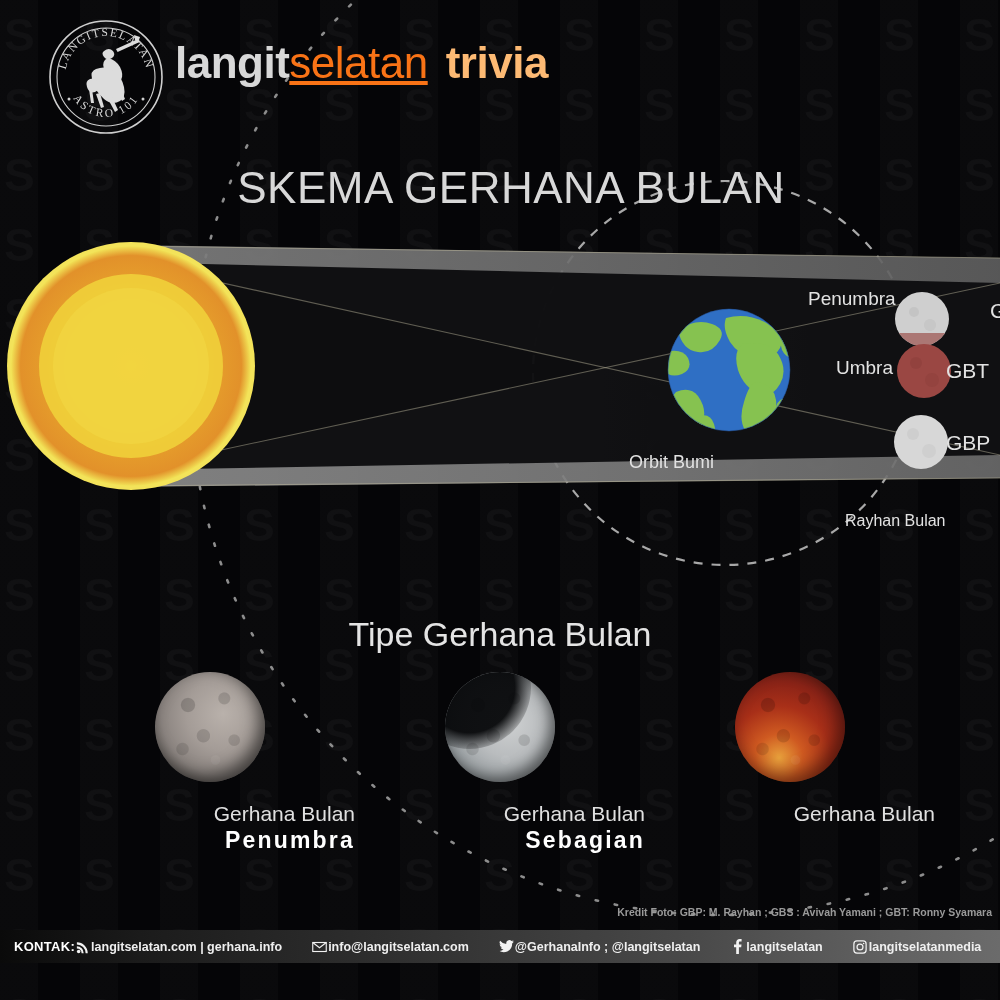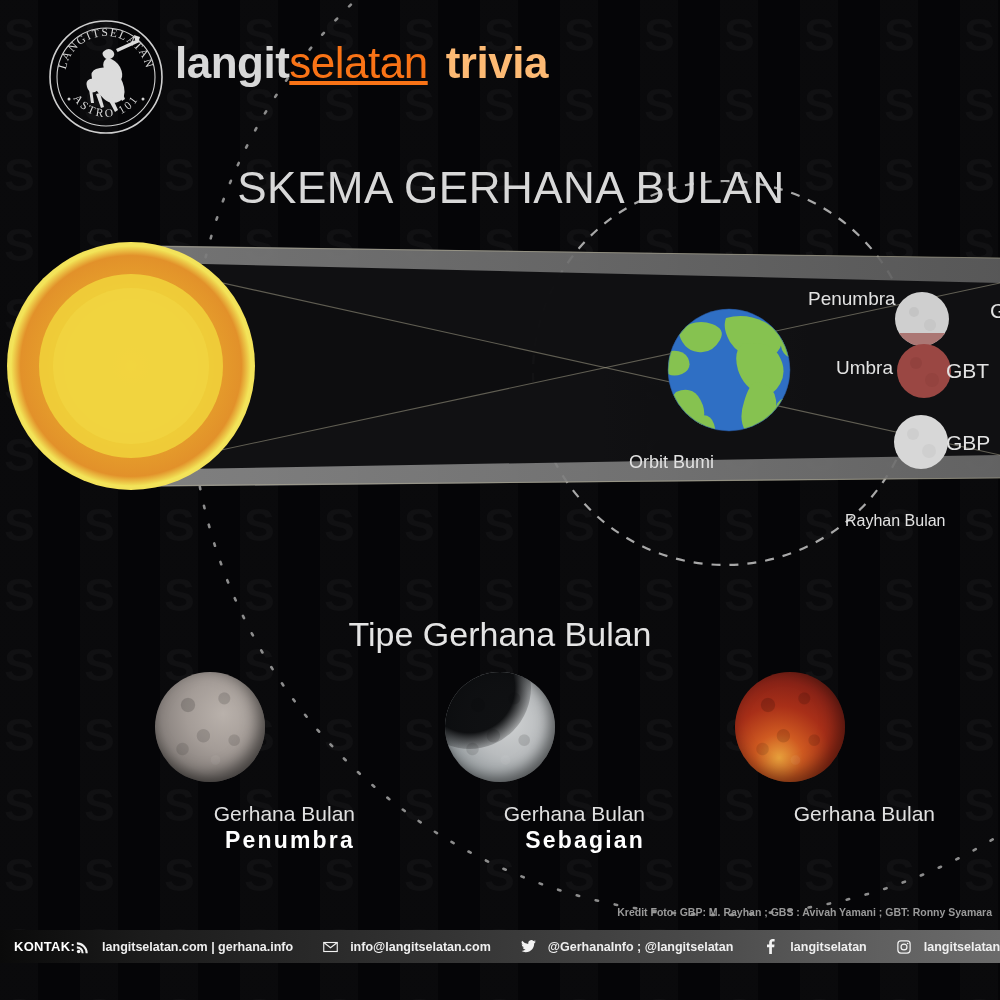--- a/index.html
+++ b/index.html
@@ -127,21 +127,21 @@
   #footer{
     position:absolute;left:0;top:930px;width:1000px;height:33px;z-index:7;
     background:linear-gradient(90deg,#0a0a0a 0%,#1b1b1b 14%,#303030 40%,#4a4a4a 70%,#606060 88%,#6b6b6b 100%);
     display:flex;align-items:center;
   }
   #footer .f-kontak{
     color:#ffffff;font-weight:bold;font-size:13px;letter-spacing:0.3px;
     margin-left:14px;white-space:nowrap;
   }
   .f-item{
-    display:flex;align-items:center;gap:12px;
+    display:flex;align-items:center;gap:1px;
     color:#efefef;font-size:12.5px;font-weight:bold;white-space:nowrap;
     margin-right:30px;
     justify-content:center;
   }
   .f-item .f-ico{
     display:inline-flex;align-items:center;justify-content:center;
     width:15px;height:15px;color:#f2f2f2;flex:0 0 auto;
   }
   .f-item .f-ico svg{display:block;}
 </style>

